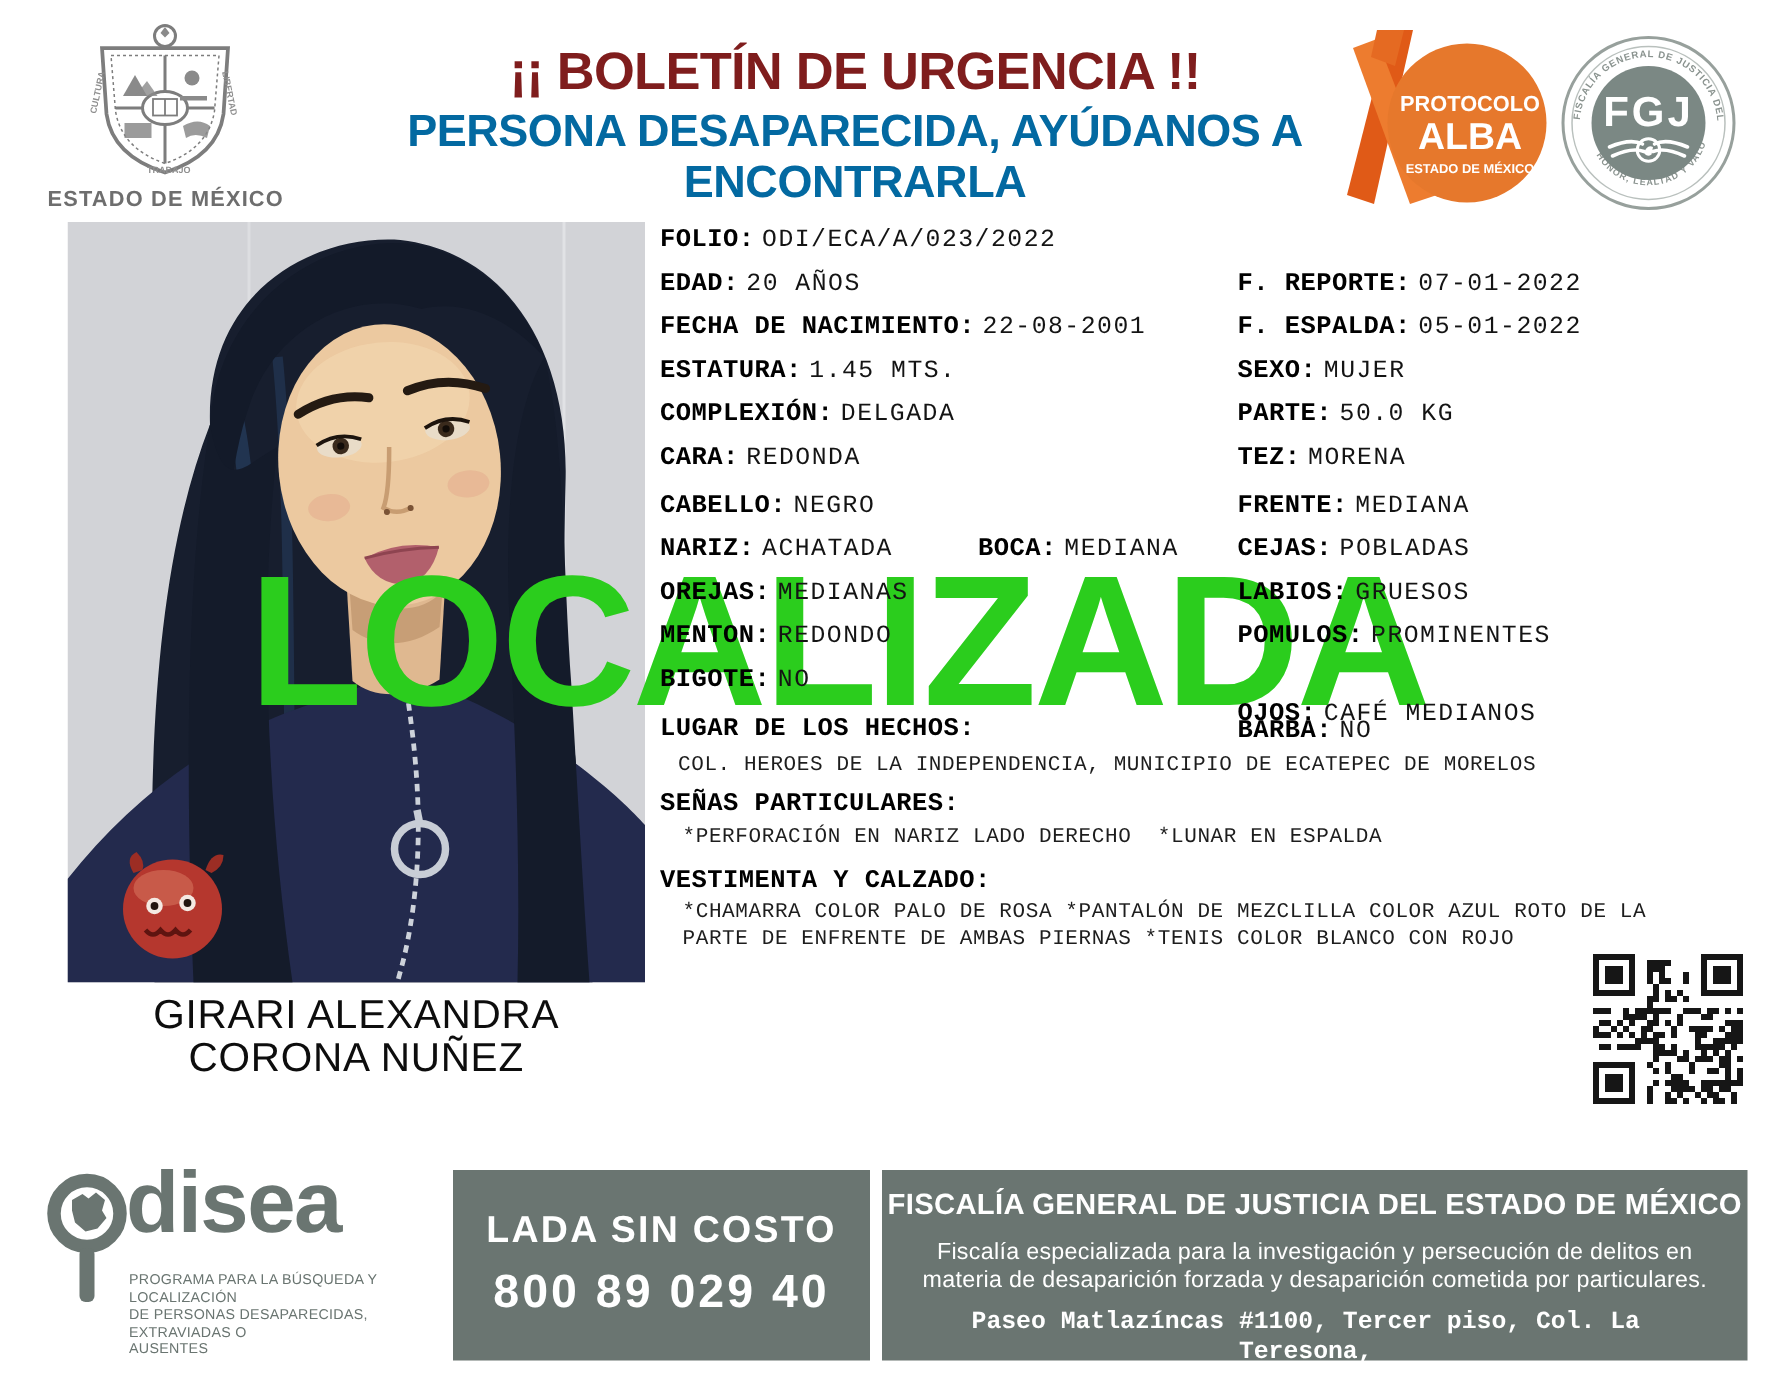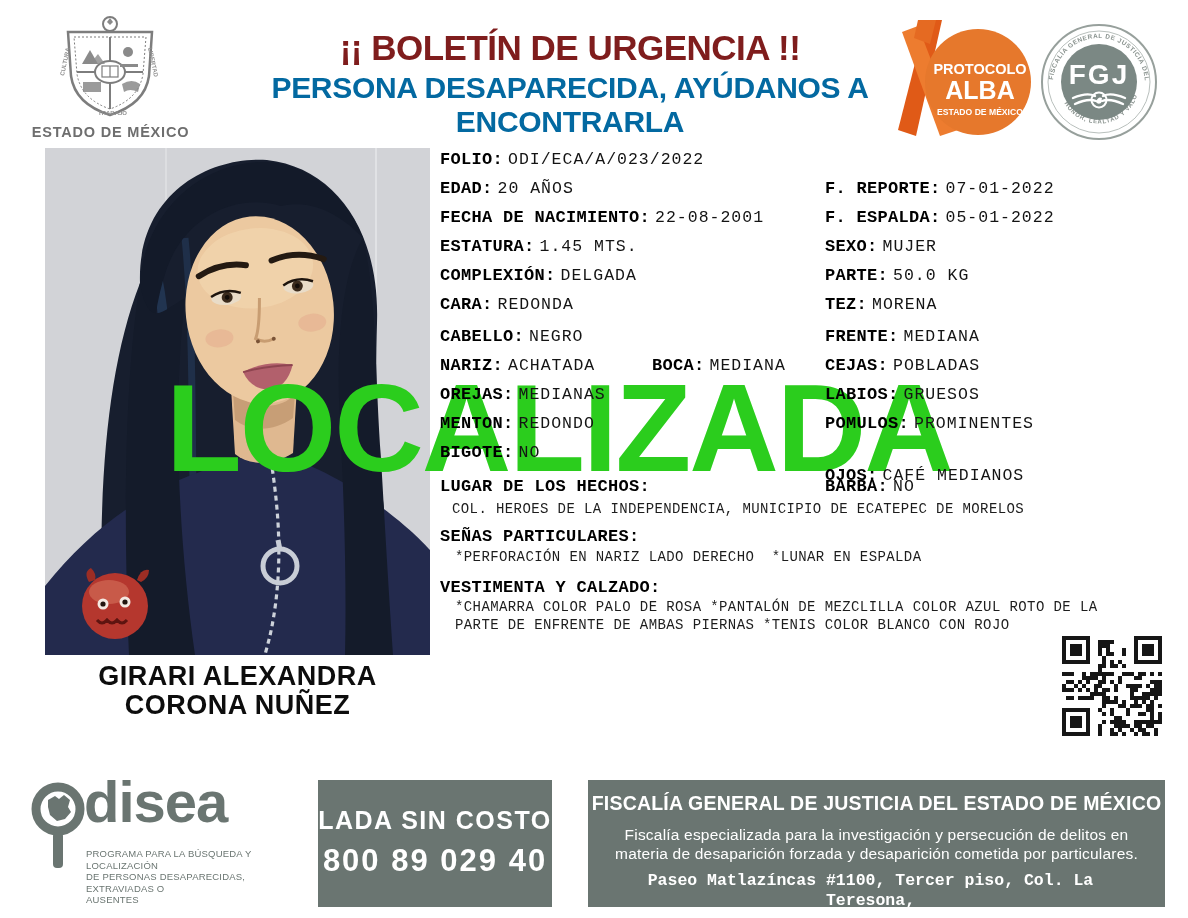--- a/index.html
+++ b/index.html
@@ -25,28 +25,28 @@
 
   
   .frow{position:absolute;z-index:10;white-space:nowrap;font-family:Liberation Mono, monospace;}
   .lbl{font-size:17px;font-weight:800;color:#000;letter-spacing:0.3px;margin-right:5px;}
   .val{font-size:16.5px;font-weight:400;color:#141414;letter-spacing:1px;}
   .small{font-size:14px;font-weight:400;color:#1d1d1d;letter-spacing:0.4px;white-space:pre-wrap;}
   .boca-pair{position:absolute;left:212px;top:0;}
 
   
   .name-block{position:absolute;left:45px;top:662px;width:385px;text-align:center;z-index:10;}
-  .name-line{font-size:27px;font-weight:700;color:#0d0d0d;letter-spacing:0.5px;line-height:29px;}
+  .name-line{font-size:27px;font-weight:400;color:#0d0d0d;letter-spacing:0.5px;line-height:29px;}
 
   
   .qr{position:absolute;left:1062px;top:636px;width:100px;height:100px;}
 
   
   .footer-box{position:absolute;top:780px;height:127px;background:#6a7571;color:#fff;z-index:2;}
-  .lada-box{left:302px;width:234px;text-align:center;margin-left:16px;}
+  .lada-box{left:302px;width:278px;text-align:center;}
   .lada-label{font-size:25px;font-weight:800;letter-spacing:1.5px;margin-top:26px;}
   .lada-number{font-size:31px;font-weight:800;letter-spacing:2px;margin-top:8px;}
   .fgjbox{left:588px;width:577px;}
   .fgjbox-title{font-size:19.5px;font-weight:800;text-align:center;margin-top:12px;letter-spacing:0.2px;}
   .fgjbox-body{font-size:15.5px;font-weight:400;text-align:center;margin:10px 26px 0 26px;line-height:19px;letter-spacing:0.2px;}
   .fgjbox-address{font-size:16.5px;font-weight:800;text-align:center;margin:8px 30px 0 18px;line-height:20px;font-family:Liberation Mono, monospace;}
 
   .odisea{position:absolute;left:28px;top:782px;width:270px;z-index:2;color:#6a7571;}
   .odisea-logo-row{position:relative;height:64px;}
   .odisea-brand{position:absolute;left:56px;top:-14px;font-size:58px;font-weight:800;color:#6a7571;letter-spacing:-1px;}

